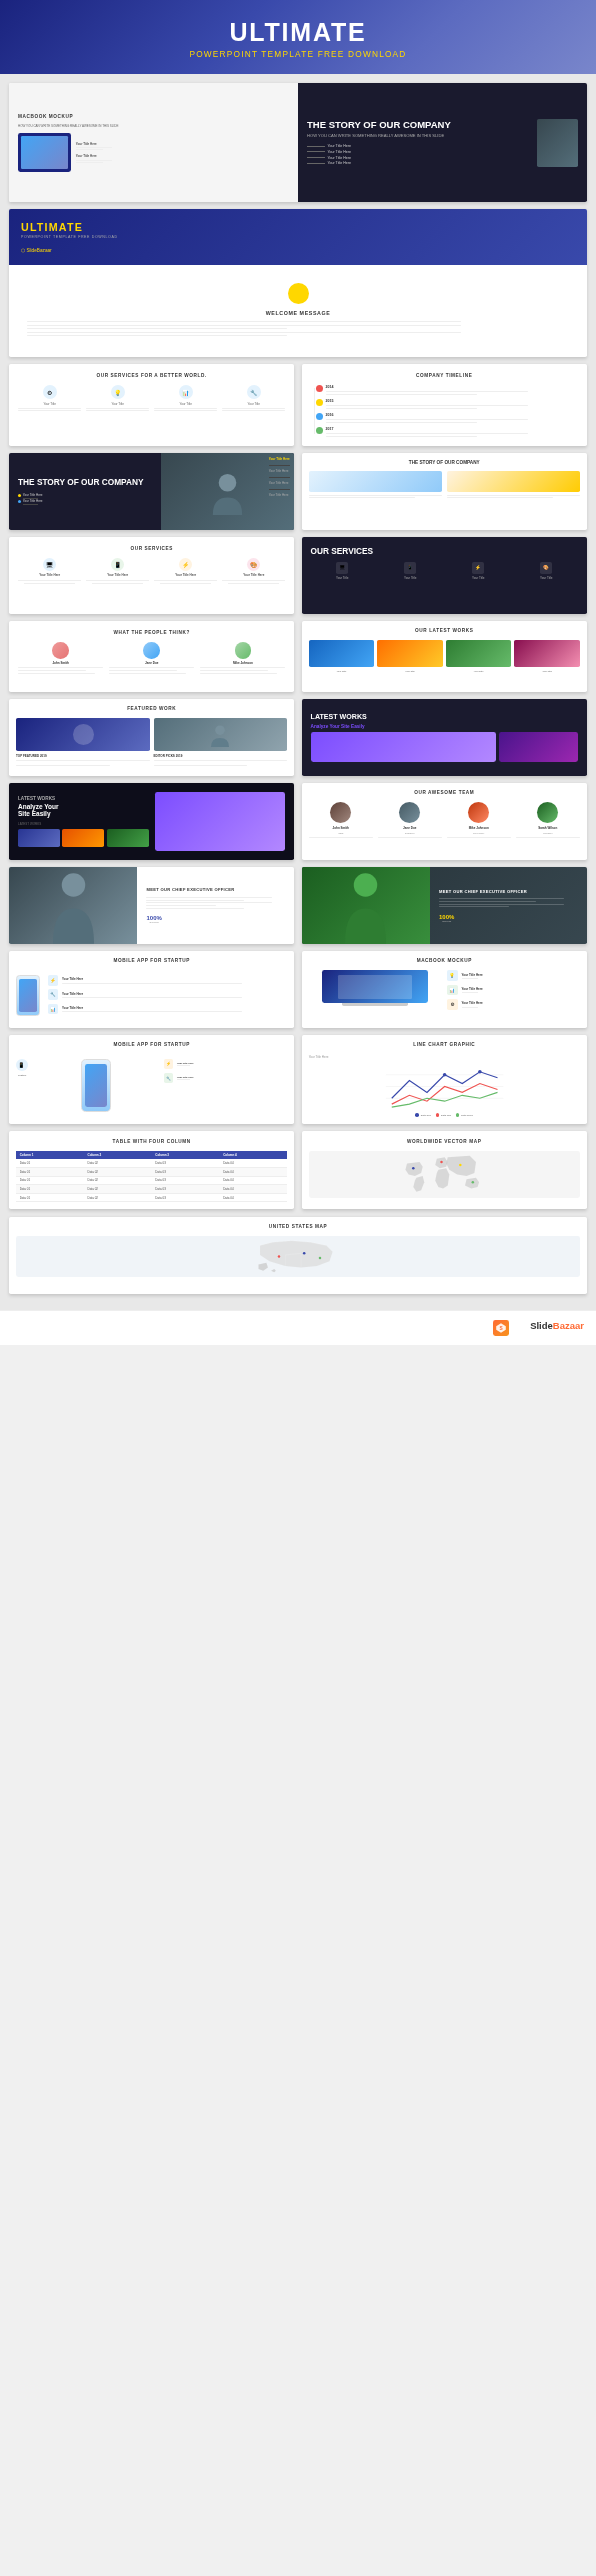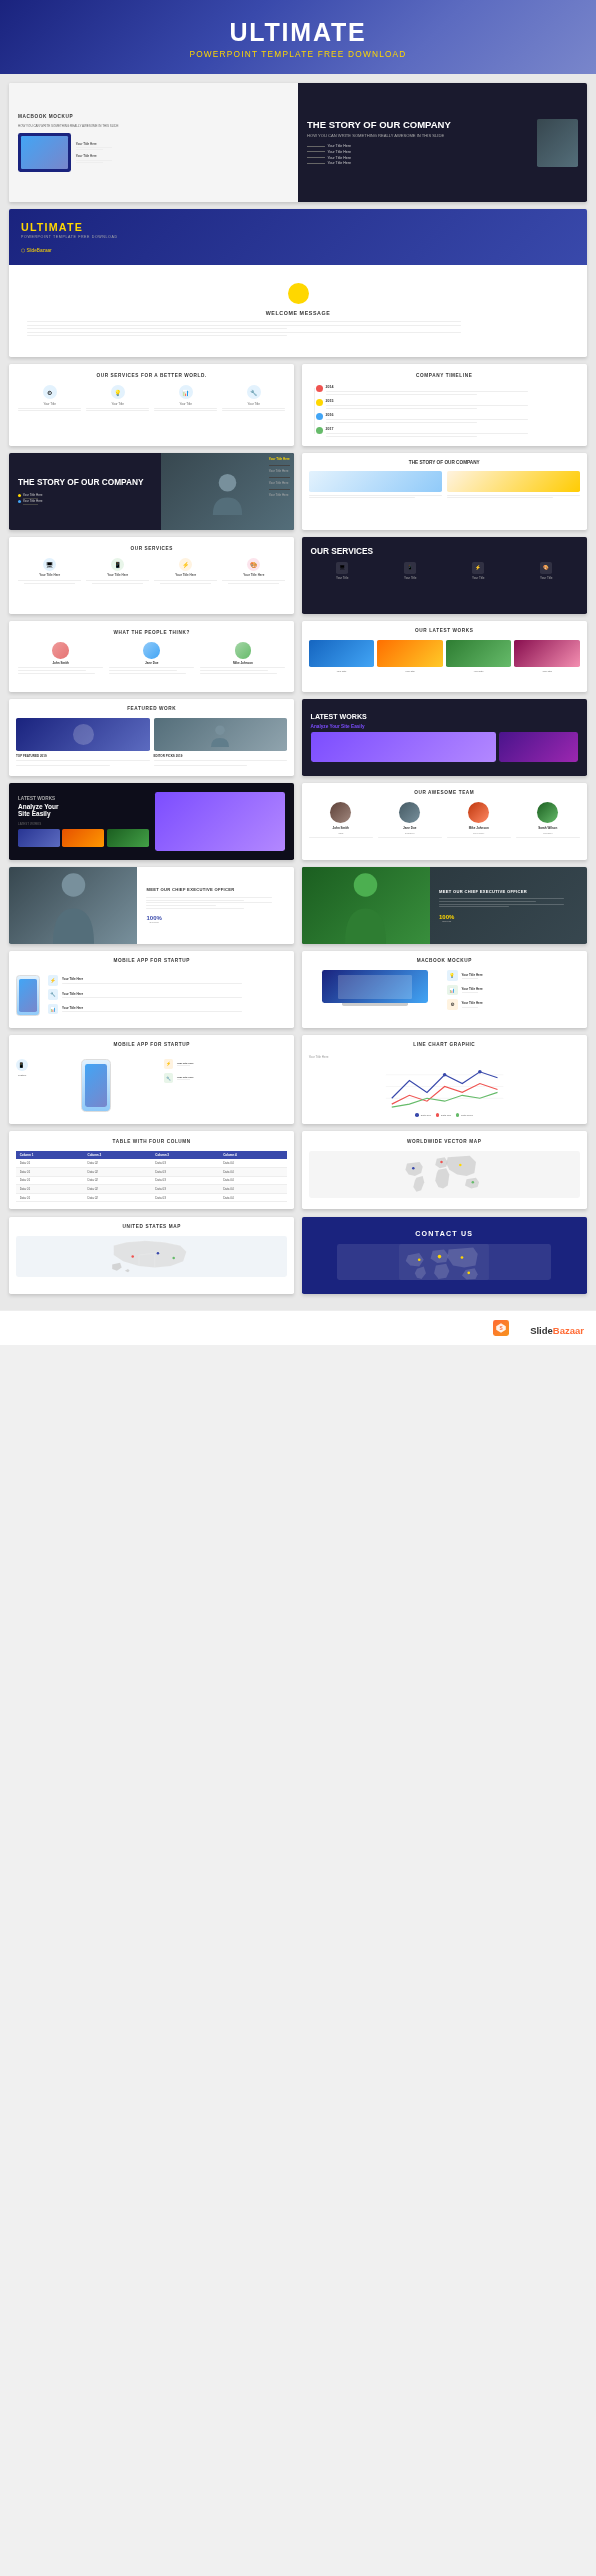--- a/index.html
+++ b/index.html
@@ -726,21 +726,21 @@
     .footer {
       background: white;
       padding: 9px 12px;
       display: flex;
       justify-content: flex-end;
       align-items: center;
       border-top: 0.6px solid #eee;
     }
     .slidebazaar-footer {
       display: flex;
-      align-items: flex-end;
+      align-items: flex-start;
       gap: 21px;
     }
     .sb-icon {
       width: 16.6px;
       height: 16.6px;
       background: linear-gradient(135deg, #ff6b35, #f7931e);
       border-radius: 2.4px;
       display: flex;
       align-items: center;
       justify-content: center;
@@ -1585,43 +1585,20 @@
 
             <path d="M55 110 L65 105 L70 110 L65 115 Z" fill="#ccc" opacity="0.8"></path>
 
             <circle cx="80" cy="65" r="4" fill="#ef5350"></circle>
             <circle cx="160" cy="55" r="4" fill="#3949ab"></circle>
             <circle cx="210" cy="70" r="4" fill="#66bb6a"></circle>
           </svg>
         </div>
       </div>
     </div>
-    <div class="slide">
-      <div class="slide-contact">
-        <div class="contact-title">CONTACT US</div>
-        <div class="contact-map-placeholder">
-          <svg viewBox="0 0 200 80" style="width:100%;height:100%;" xmlns="http://www.w3.org/2000/svg">
-
-            <rect width="200" height="80" fill="rgba(255,255,255,0.05)" rx="4"></rect>
-
-            <path d="M20 25 L45 20 L55 35 L45 50 L25 48 L15 38 Z" fill="rgba(255,255,255,0.15)"></path>
-            <path d="M40 55 L55 50 L60 65 L50 78 L40 75 L35 65 Z" fill="rgba(255,255,255,0.15)"></path>
-            <path d="M75 15 L100 12 L110 25 L105 40 L85 42 L70 32 Z" fill="rgba(255,255,255,0.15)"></path>
-            <path d="M82 48 L105 44 L112 60 L105 75 L88 78 L78 65 Z" fill="rgba(255,255,255,0.15)"></path>
-            <path d="M110 12 L165 8 L175 22 L170 48 L145 52 L120 48 L108 30 Z" fill="rgba(255,255,255,0.15)"></path>
-            <path d="M148 58 L168 54 L175 67 L170 78 L150 79 L140 70 Z" fill="rgba(255,255,255,0.15)"></path>
-
-            <circle cx="90" cy="28" r="4" fill="#FFD700"></circle>
-            <circle cx="45" cy="35" r="3" fill="#FFD700"></circle>
-            <circle cx="140" cy="30" r="3" fill="#FFD700"></circle>
-            <circle cx="155" cy="64" r="3" fill="#FFD700"></circle>
-          </svg>
-        </div>
-      </div>
-    </div>
   </div>
 
 </div>
 
 <div class="footer">
   <div class="slidebazaar-footer">
     <div class="sb-icon">
       <svg width="12" height="12" viewBox="0 0 20 20" style="font-size:14px">
         <path d="M10 2 L18 7 L18 13 L10 18 L2 13 L2 7 Z" fill="white" opacity="0.9"></path>
         <text x="10" y="14" text-anchor="middle" font-size="8" font-weight="900" fill="#ff6b35">S</text>

